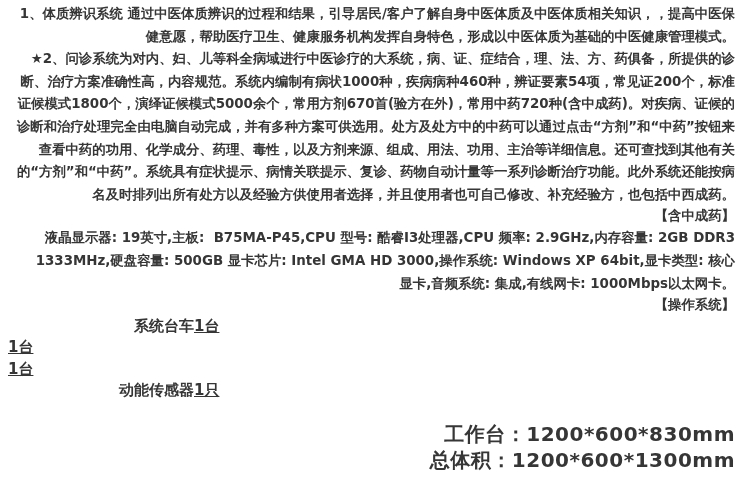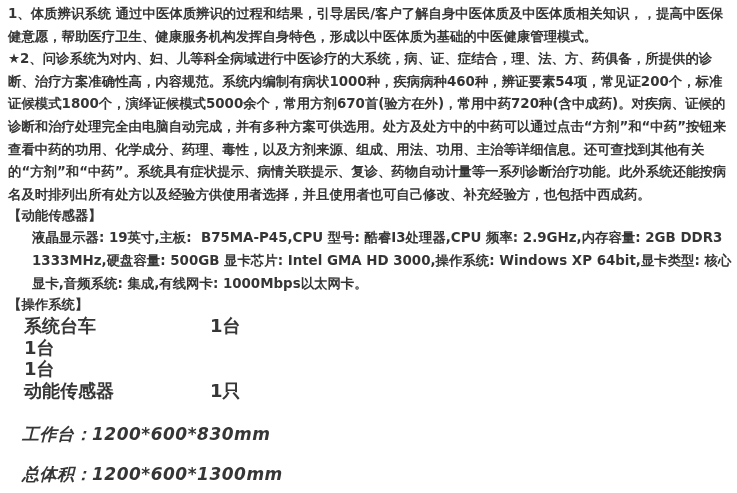--- a/index.html
+++ b/index.html
@@ -14,20 +14,21 @@
     font-family: "DejaVu Sans", "Liberation Sans", sans-serif;
     font-weight: 700;
     color: #363636;
   }
   .doc {
     box-sizing: border-box;
     width: 737px;
     height: 493px;
     padding: 3px 2px 0 8px;
     overflow: hidden;
+    text-align: right;
   }
   .para {
     margin: 0;
     font-size: 13.4px;
     line-height: 22.6px;
     white-space: pre-wrap;
     word-break: break-all;
   }
   .section-heading {
     margin: 0;
@@ -39,52 +40,51 @@
     line-height: 23px;
     margin-left: 24px;
   }
   .components-table {
     margin: 0;
   }
   .component-row {
     display: flex;
     height: 21.5px;
     align-items: center;
-    font-size: 18px;
-    margin-left: 16px;
+    font-size: 15px;
   }
   .component-name {
     width: 186px;
     flex: 0 0 186px;
   }
   .component-qty {
     flex: 0 0 auto;
+    text-decoration: underline;
   }
   .dims {
     margin-top: 20px;
   }
   .dim-line {
-    margin: 14px;
-    font-size: 17px;
+    margin: 0;
+    font-size: 20px;
     line-height: 26px;
     white-space: pre-wrap;
     letter-spacing: 0.5px;
-    font-style: italic;
   }
 </style>
 </head>
 <body>
 
 <div class="doc">
 
   <p class="para">1、体质辨识系统 通过中医体质辨识的过程和结果，引导居民/客户了解自身中医体质及中医体质相关知识，，提高中医保健意愿，帮助医疗卫生、健康服务机构发挥自身特色，形成以中医体质为基础的中医健康管理模式。</p>
 
   <p class="para">★2、问诊系统为对内、妇、儿等科全病域进行中医诊疗的大系统，病、证、症结合，理、法、方、药俱备，所提供的诊断、治疗方案准确性高，内容规范。系统内编制有病状1000种，疾病病种460种，辨证要素54项，常见证200个，标准证候模式1800个，演绎证候模式5000余个，常用方剂670首(验方在外)，常用中药720种(含中成药)。对疾病、证候的诊断和治疗处理完全由电脑自动完成，并有多种方案可供选用。处方及处方中的中药可以通过点击“方剂”和“中药”按钮来查看中药的功用、化学成分、药理、毒性，以及方剂来源、组成、用法、功用、主治等详细信息。还可查找到其他有关的“方剂”和“中药”。系统具有症状提示、病情关联提示、复诊、药物自动计量等一系列诊断治疗功能。此外系统还能按病名及时排列出所有处方以及经验方供使用者选择，并且使用者也可自己修改、补充经验方，也包括中西成药。</p>
 
-  <p class="section-heading">【动能传感器】</p>
+  <p class="section-heading">【含中成药】</p>
 
   <p class="para config-body">液晶显示器: 19英寸,主板:  B75MA-P45,CPU 型号: 酷睿I3处理器,CPU 频率: 2.9GHz,内存容量: 2GB DDR3 1333MHz,硬盘容量: 500GB 显卡芯片: Intel GMA HD 3000,操作系统: Windows XP 64bit,显卡类型: 核心显卡,音频系统: 集成,有线网卡: 1000Mbps以太网卡。</p>
 
   <p class="section-heading">【操作系统】</p>
 
   <div class="components-table">
     <div class="component-row">
       <span class="component-name">系统台车</span>
       <span class="component-qty">1台</span>
     </div>

